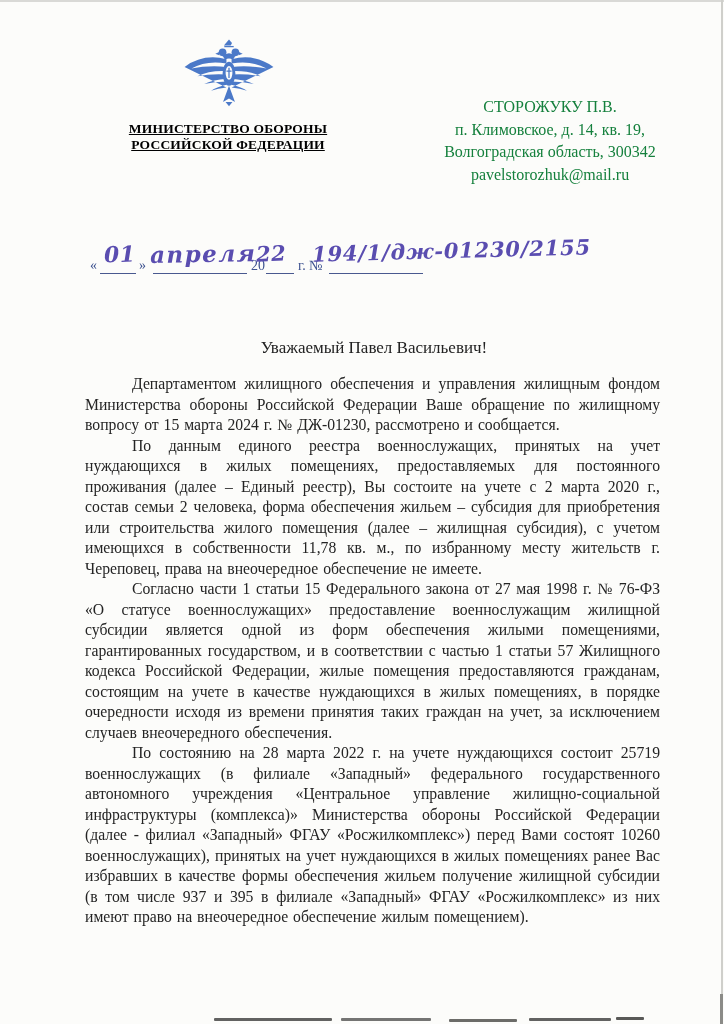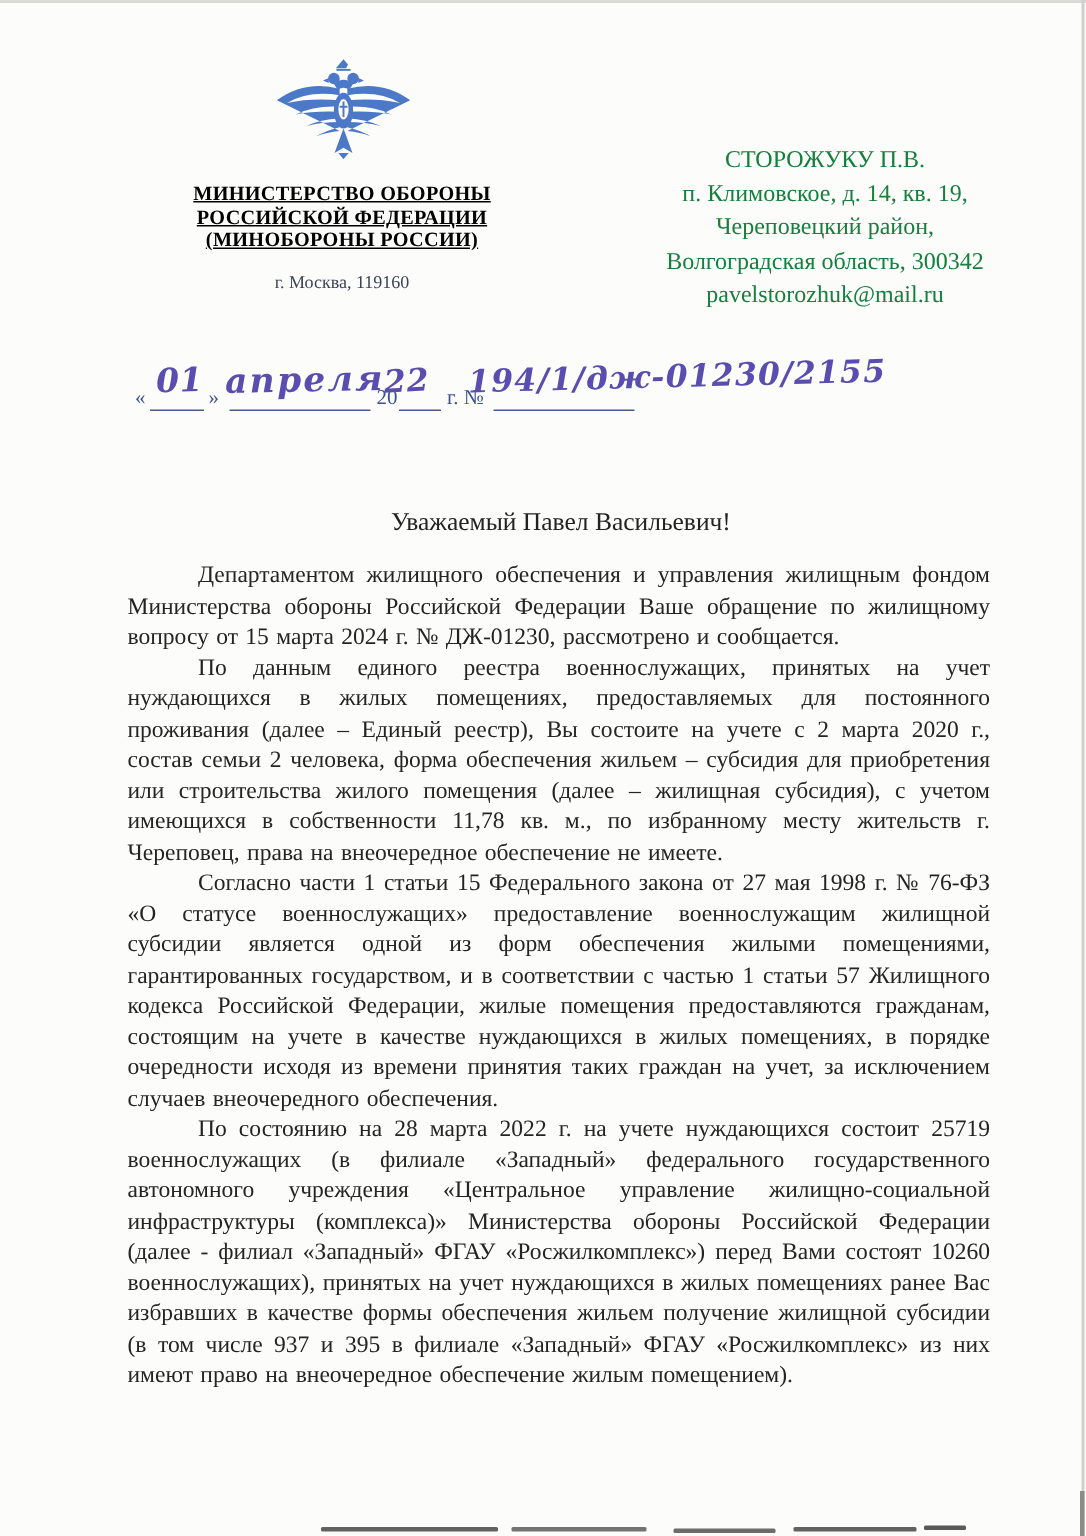--- a/index.html
+++ b/index.html
@@ -121,28 +121,25 @@
       </g>
 
       <ellipse cx="110" cy="80" rx="8" ry="16" fill="#fcfcfa"></ellipse>
       <path d="M110 68 v24 M104 76 h12" stroke="#4b79c8" stroke-width="3" fill="none"></path>
     </svg>
   </div>
 
   <div class="ministry">
     <div>МИНИСТЕРСТВО ОБОРОНЫ</div>
     <div>РОССИЙСКОЙ ФЕДЕРАЦИИ</div>
-    <div>(МИНОБОРОНЫ РОССИИ)</div>
   </div>
-  <div class="moscow">г. Москва, 119160</div>
 
   <div class="recipient">
     <div>СТОРОЖУКУ П.В.</div>
     <div>п. Климовское, д. 14, кв. 19,</div>
-    <div>Череповецкий район,</div>
     <div>Волгоградская область, 300342</div>
     <div>pavelstorozhuk@mail.ru</div>
   </div>
 
   <div class="ref-row">
     <span>«</span>
     <span class="blank day"></span>
     <span>»</span>
     <span class="blank month"></span>
     <span>20</span>

